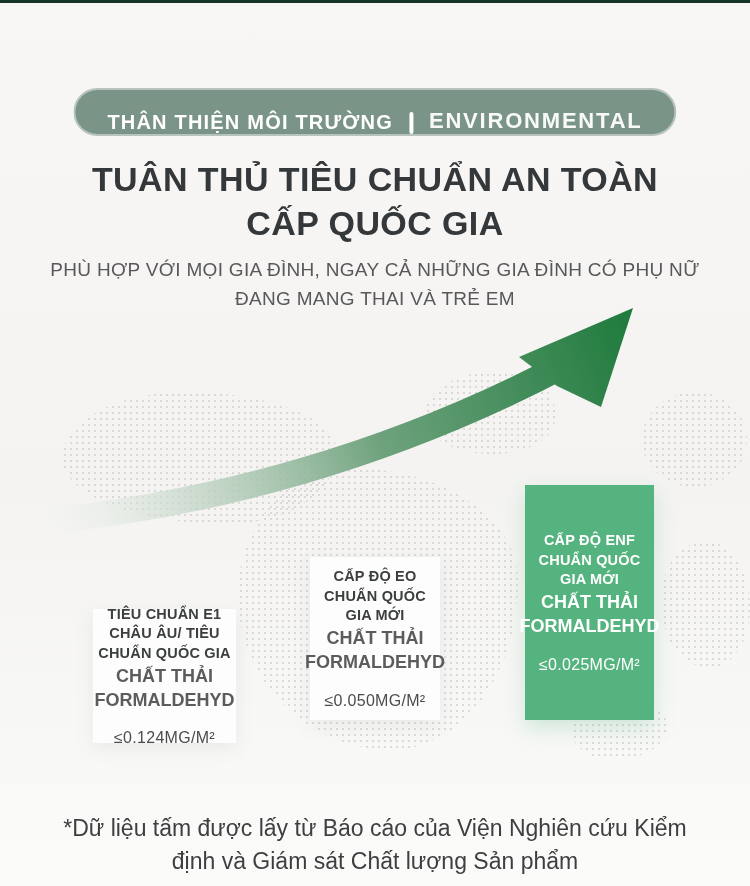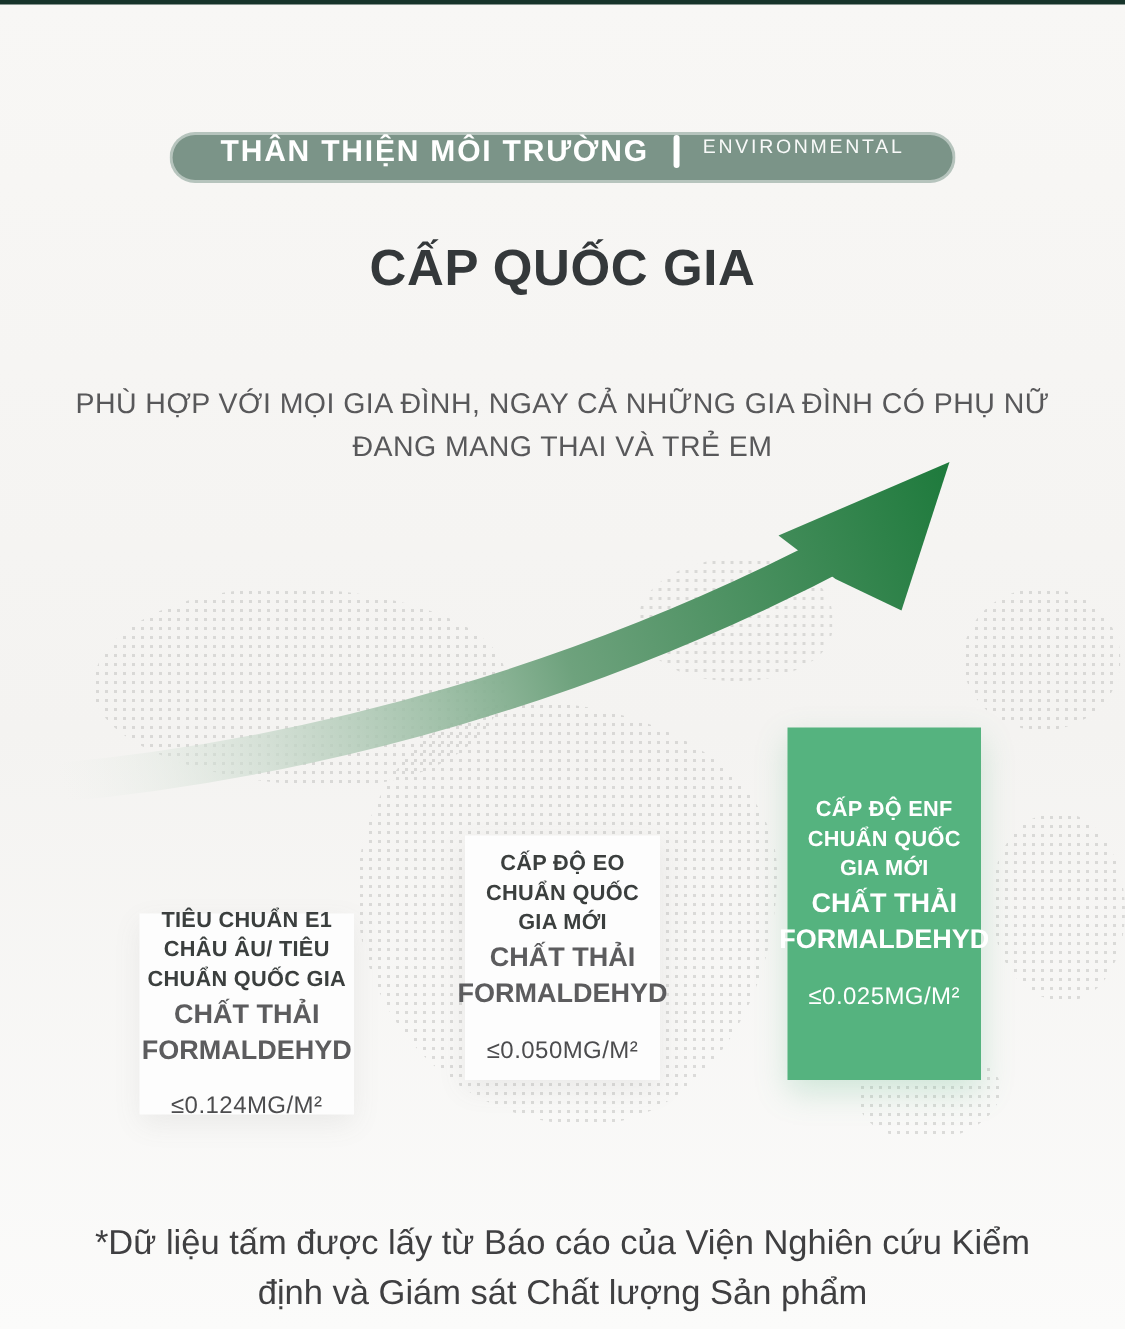--- a/index.html
+++ b/index.html
@@ -23,30 +23,30 @@
     overflow:hidden;
     background:linear-gradient(180deg,#f8f7f5 0%,#f4f3f1 55%,#fbfbfa 100%);
   }
   .top-bar{
     position:absolute;top:0;left:0;width:100%;height:3px;
     background:var(--accent_dark_green);
   }
   
   .badge{
     position:absolute;top:88px;left:50%;transform:translateX(-50%);
-    height:34px;padding:0 32px;
-    display:flex;align-items:flex-start;gap:16px;white-space:nowrap;
+    height:48px;padding:0 32px;
+    display:flex;align-items:flex-end;gap:16px;white-space:nowrap;
     background:var(--badge_green);
     border:2px solid rgba(255,255,255,.45);
     border-radius:999px;
     color:#fff;
   }
   .badge .vi{font-size:20px;font-weight:700;letter-spacing:1.2px;}
   .badge .sep{width:4px;height:22px;background:#fff;border-radius:2px;}
-  .badge .en{font-size:13px;font-weight:400;letter-spacing:1.8px;opacity:.95;}
+  .badge .en{font-size:22px;font-weight:700;letter-spacing:1.8px;opacity:.95;}
   
   .title{
     position:absolute;top:158px;left:0;width:100%;
     text-align:center;color:var(--title_text);
     font-size:34px;font-weight:800;line-height:1.28;letter-spacing:.4px;
   }
   .subtitle{
     position:absolute;top:256px;left:50%;transform:translateX(-50%);
     width:660px;text-align:center;
     color:var(--muted_text);
@@ -112,20 +112,21 @@
 
   <div class="top-bar"></div>
 
   <div class="badge">
     <span class="vi">THÂN THIỆN MÔI TRƯỜNG</span>
     <span class="sep"></span>
     <span class="en">ENVIRONMENTAL</span>
   </div>
 
   <div class="title">
+    <div>TUÂN THỦ TIÊU CHUẨN AN TOÀN</div>
     <div>CẤP QUỐC GIA</div>
   </div>
 
   <div class="subtitle">PHÙ HỢP VỚI MỌI GIA ĐÌNH, NGAY CẢ NHỮNG GIA ĐÌNH CÓ PHỤ NỮ ĐANG MANG THAI VÀ TRẺ EM</div>
 
   <div class="map-blob blob-na"></div>
   <div class="map-blob blob-eu"></div>
   <div class="map-blob blob-sa"></div>
   <div class="map-blob blob-as"></div>
   <div class="map-blob blob-ea"></div>

